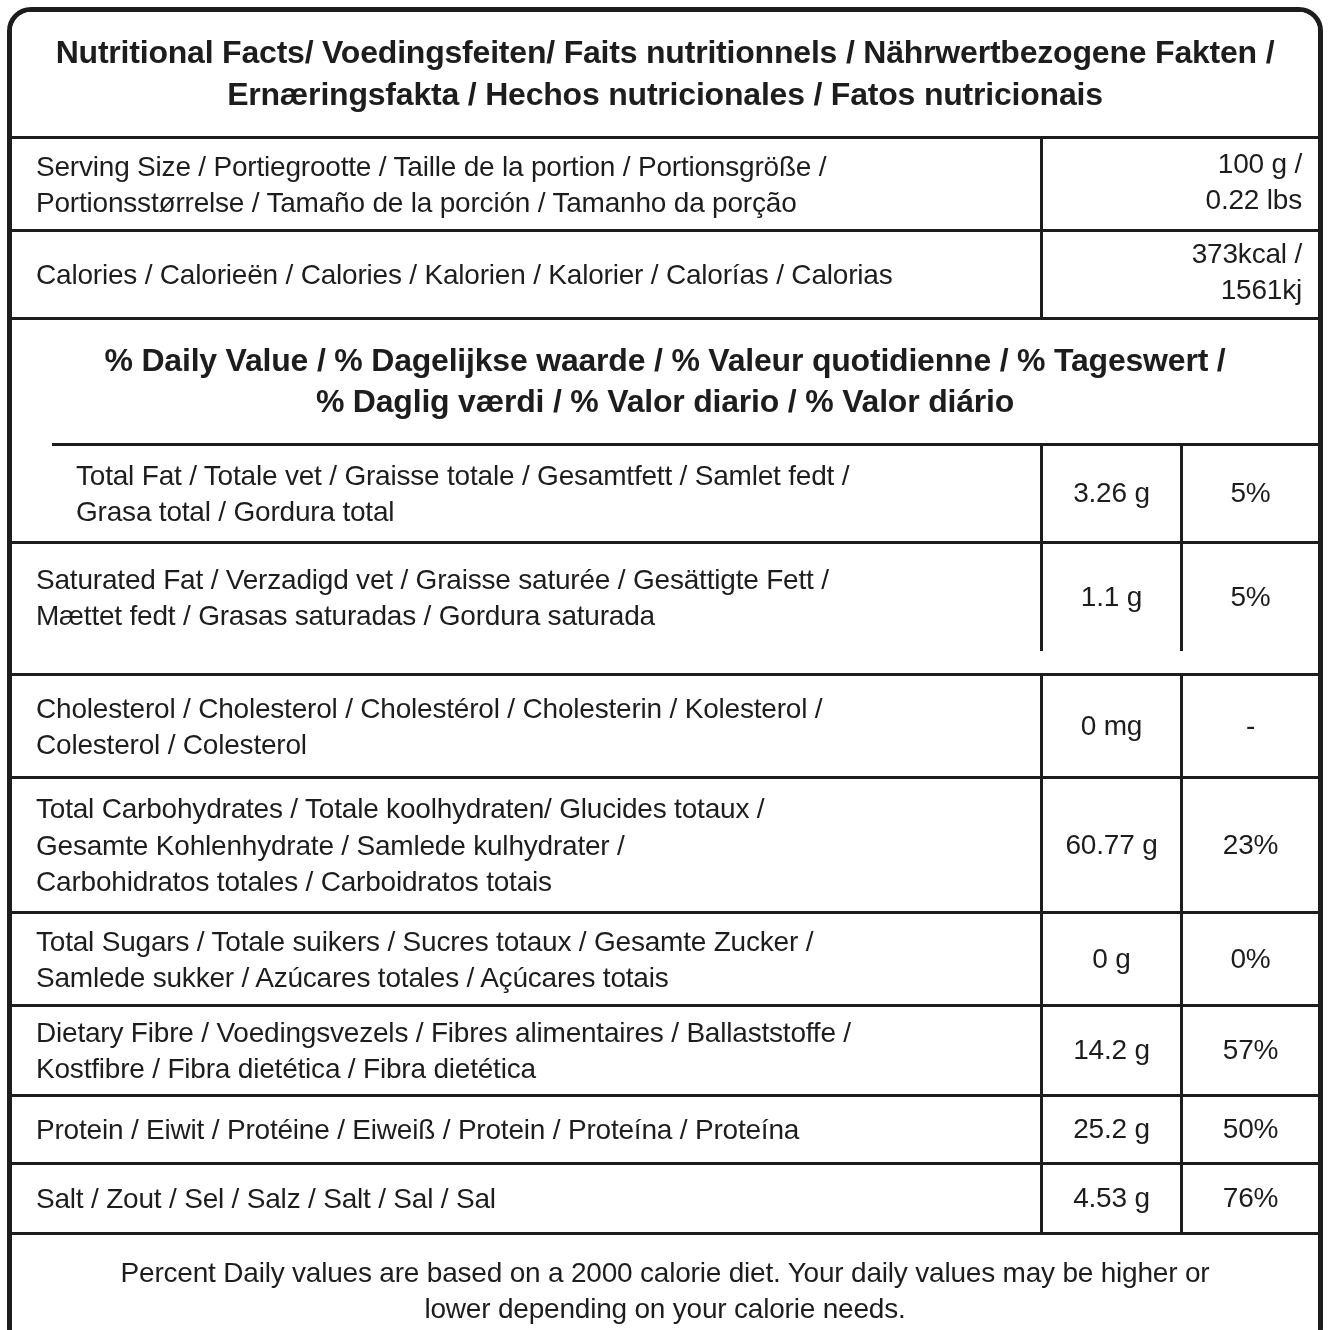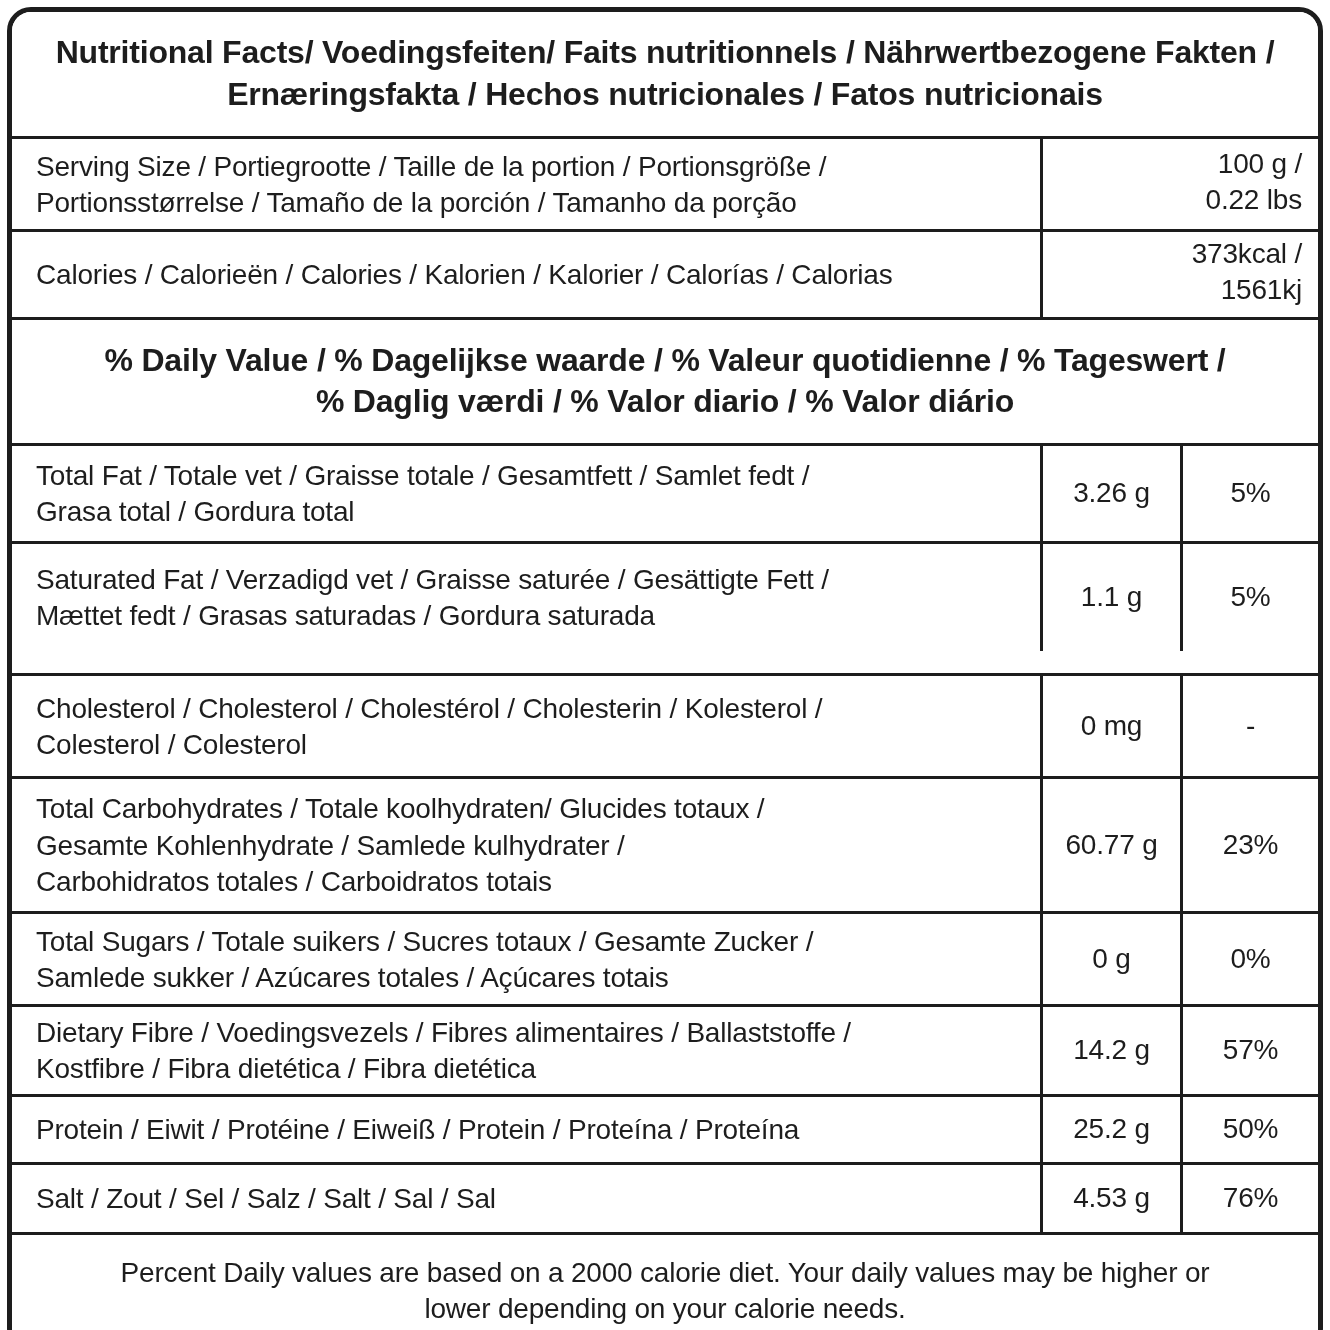--- a/index.html
+++ b/index.html
@@ -75,21 +75,21 @@
     justify-content: center;
     text-align: center;
     padding: 20px 30px;
   }
   .bold { font-weight: bold; font-size: 32px; letter-spacing: -0.2px; }
   
   .r-header   { min-height: 124px; }
   .r-serving  { min-height: 93px;  }
   .r-calories { min-height: 87px;  }
   .r-dv       { min-height: 114px; }
-  .r-fat      { min-height: 98px;  }
+  .r-fat      { min-height: 98px; margin-left: 40px;  }
   .r-satfat   { min-height: 110px; }
   .r-chol     { min-height: 103px; margin-top: 22px; }
   .r-carbs    { min-height: 135px; }
   .r-sugars   { min-height: 93px;  }
   .r-fibre    { min-height: 90px;  }
   .r-protein  { min-height: 68px;  }
   .r-salt     { min-height: 70px;  }
   .r-footer   { min-height: 115px; }
 </style>
 </head>

